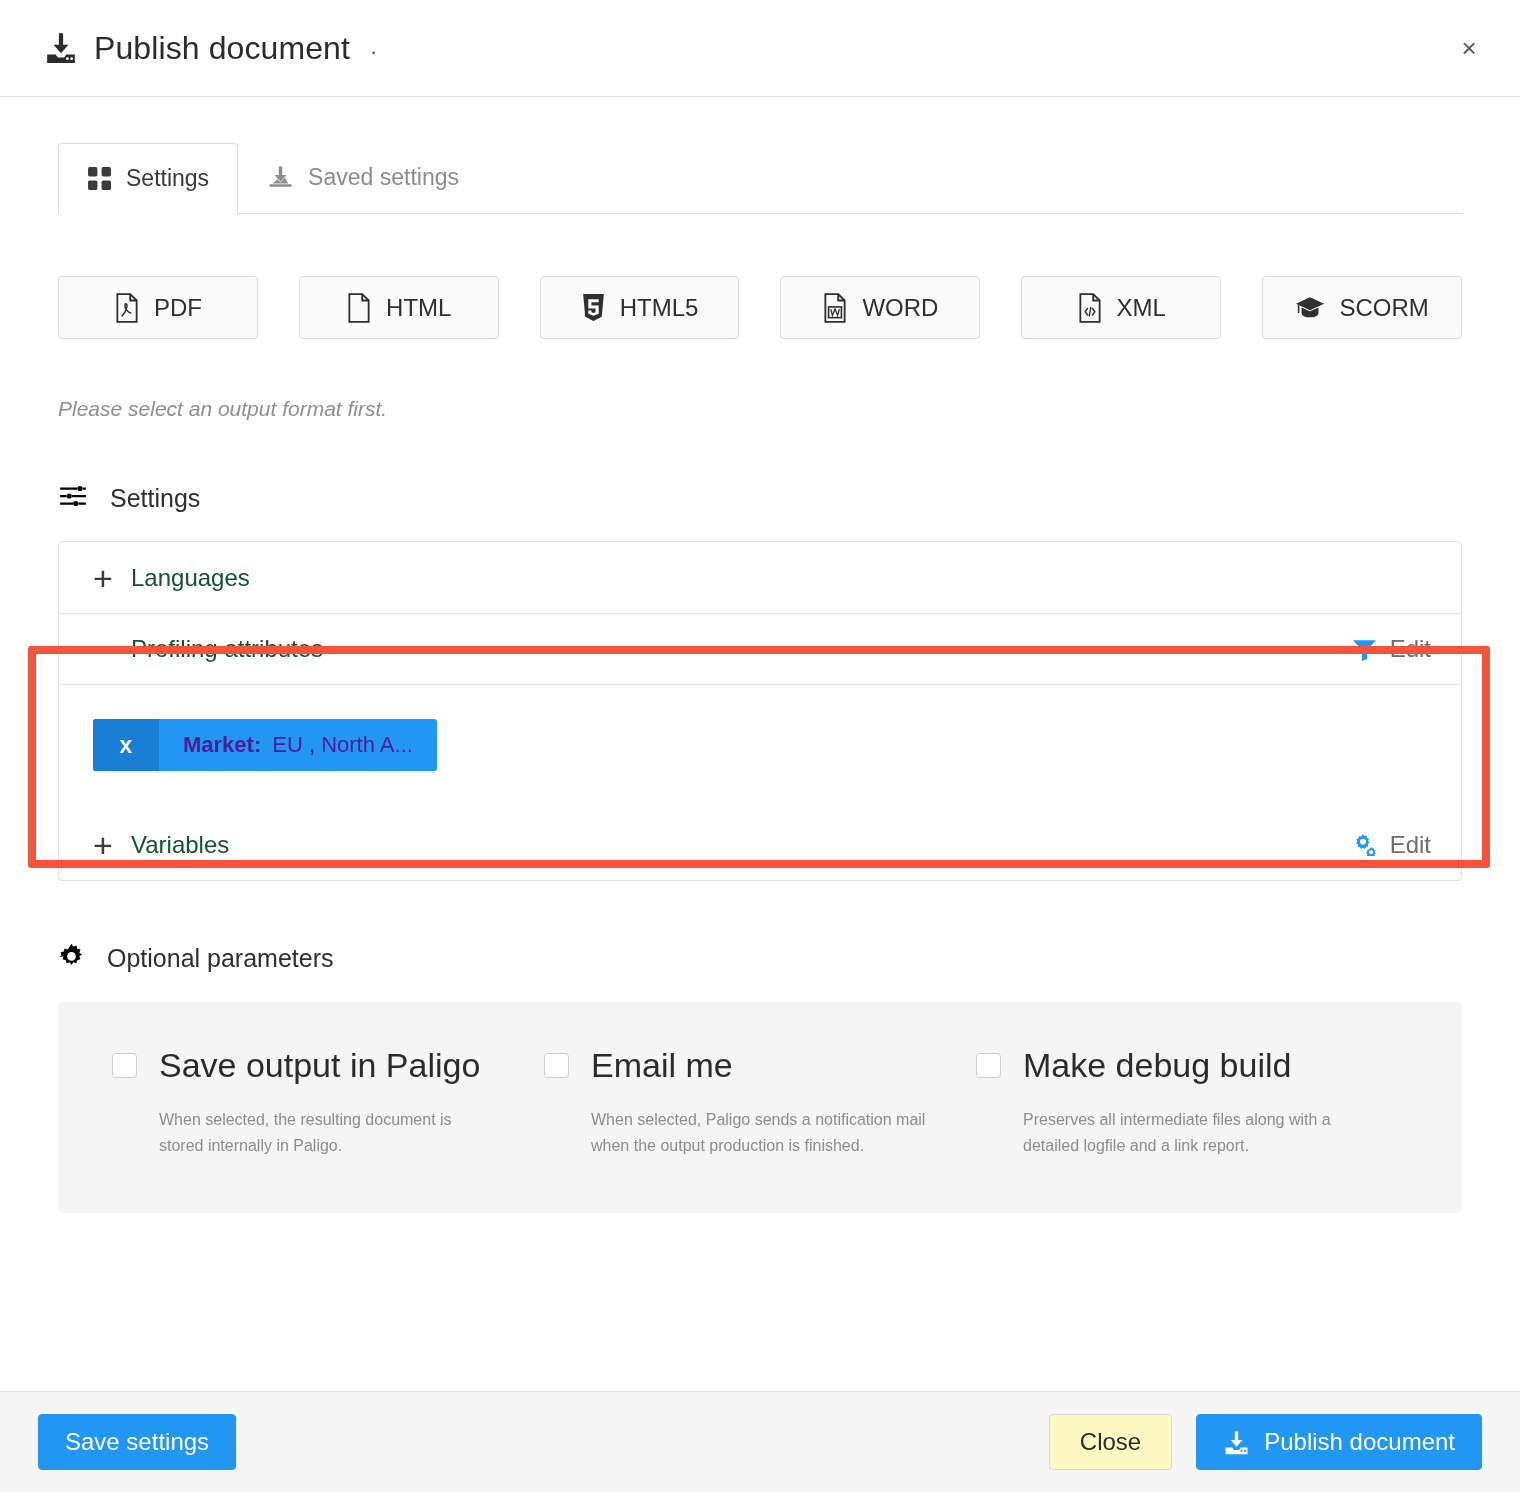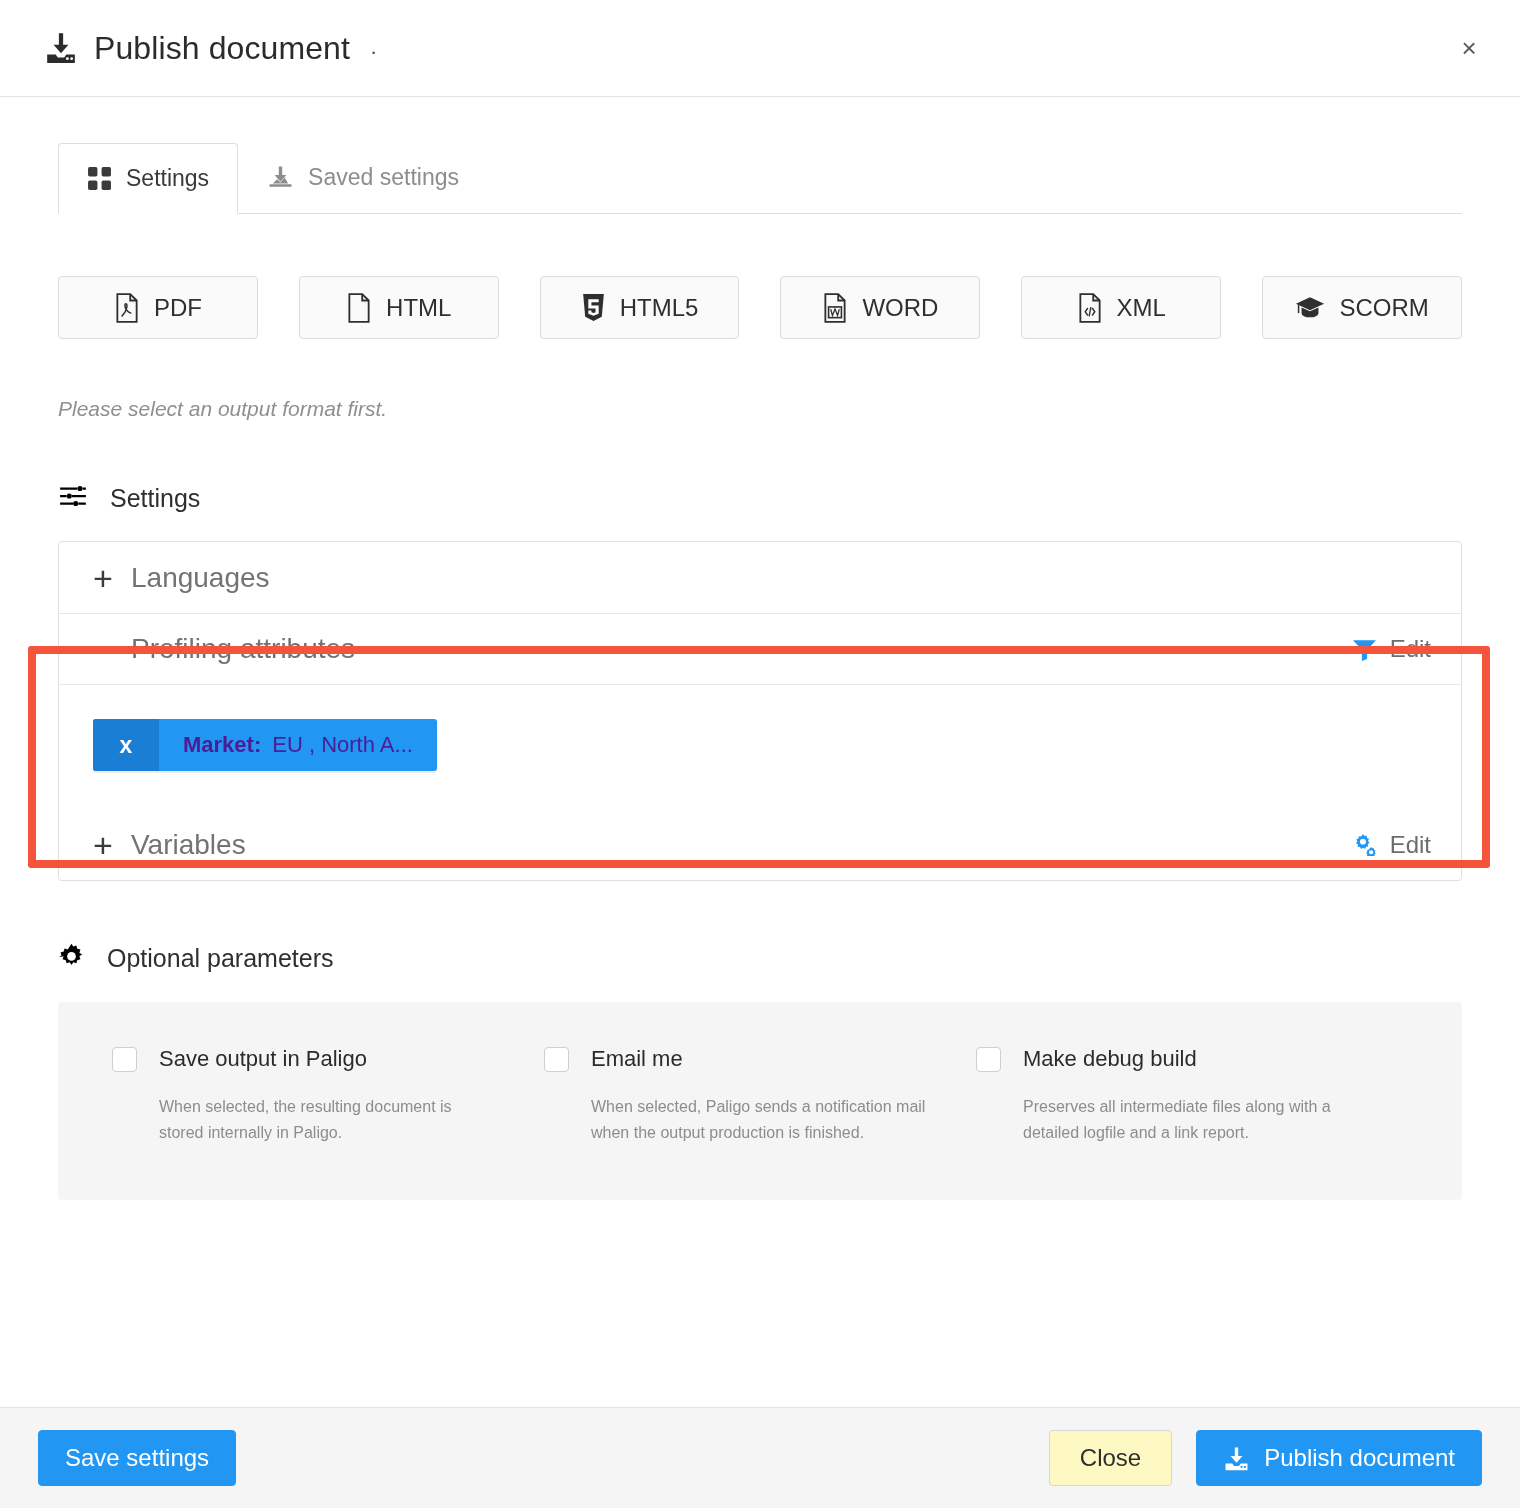--- a/index.html
+++ b/index.html
@@ -143,22 +143,22 @@
   .acc-row + .acc-row { border-top: 1px solid #e8e8e8; }
   .acc-sign {
     width: 34px;
     font-size: 34px;
     color: #3b3b3b;
     line-height: 1;
     display: flex; align-items: center; justify-content: flex-start;
     font-weight: 400;
   }
   .acc-label {
-    font-size: 28px;
-    color: #737373;
+    font-size: 24px;
+    color: #14532d;
     margin-left: 4px;
   }
   .acc-edit {
     margin-left: auto;
     display: flex; align-items: center; gap: 13px;
     font-size: 24px;
     color: #6d6d6d;
     cursor: pointer;
   }
   .acc-edit svg { display: block; }
@@ -220,36 +220,36 @@
   .opt-top { display: flex; align-items: center; gap: 22px; }
   .opt-check {
     width: 25px; height: 25px;
     border: 1px solid #cfcfcf;
     border-radius: 4px;
     background: #fff;
     flex: 0 0 auto;
     cursor: pointer;
   }
   .opt-label {
-    font-size: 22px;
+    font-size: 34px;
     color: #2b2b2b;
   }
   .opt-desc {
     margin-top: 22px;
     margin-left: 47px;
     font-size: 16px;
     line-height: 1.62;
     color: #8d8d8d;
     max-width: 340px;
   }
 
   
   .dlg-footer {
     position: absolute;
-    left: 0; right: 0; bottom: 0;
+    left: 0; right: 0; bottom: 16px;
     height: 101px;
     background: #f5f5f5;
     border-top: 1px solid #e4e4e4;
     display: flex;
     align-items: center;
     padding: 0 38px 0 38px;
   }
   .btn {
     font-family: "Liberation Sans", sans-serif;
     font-size: 24px;

